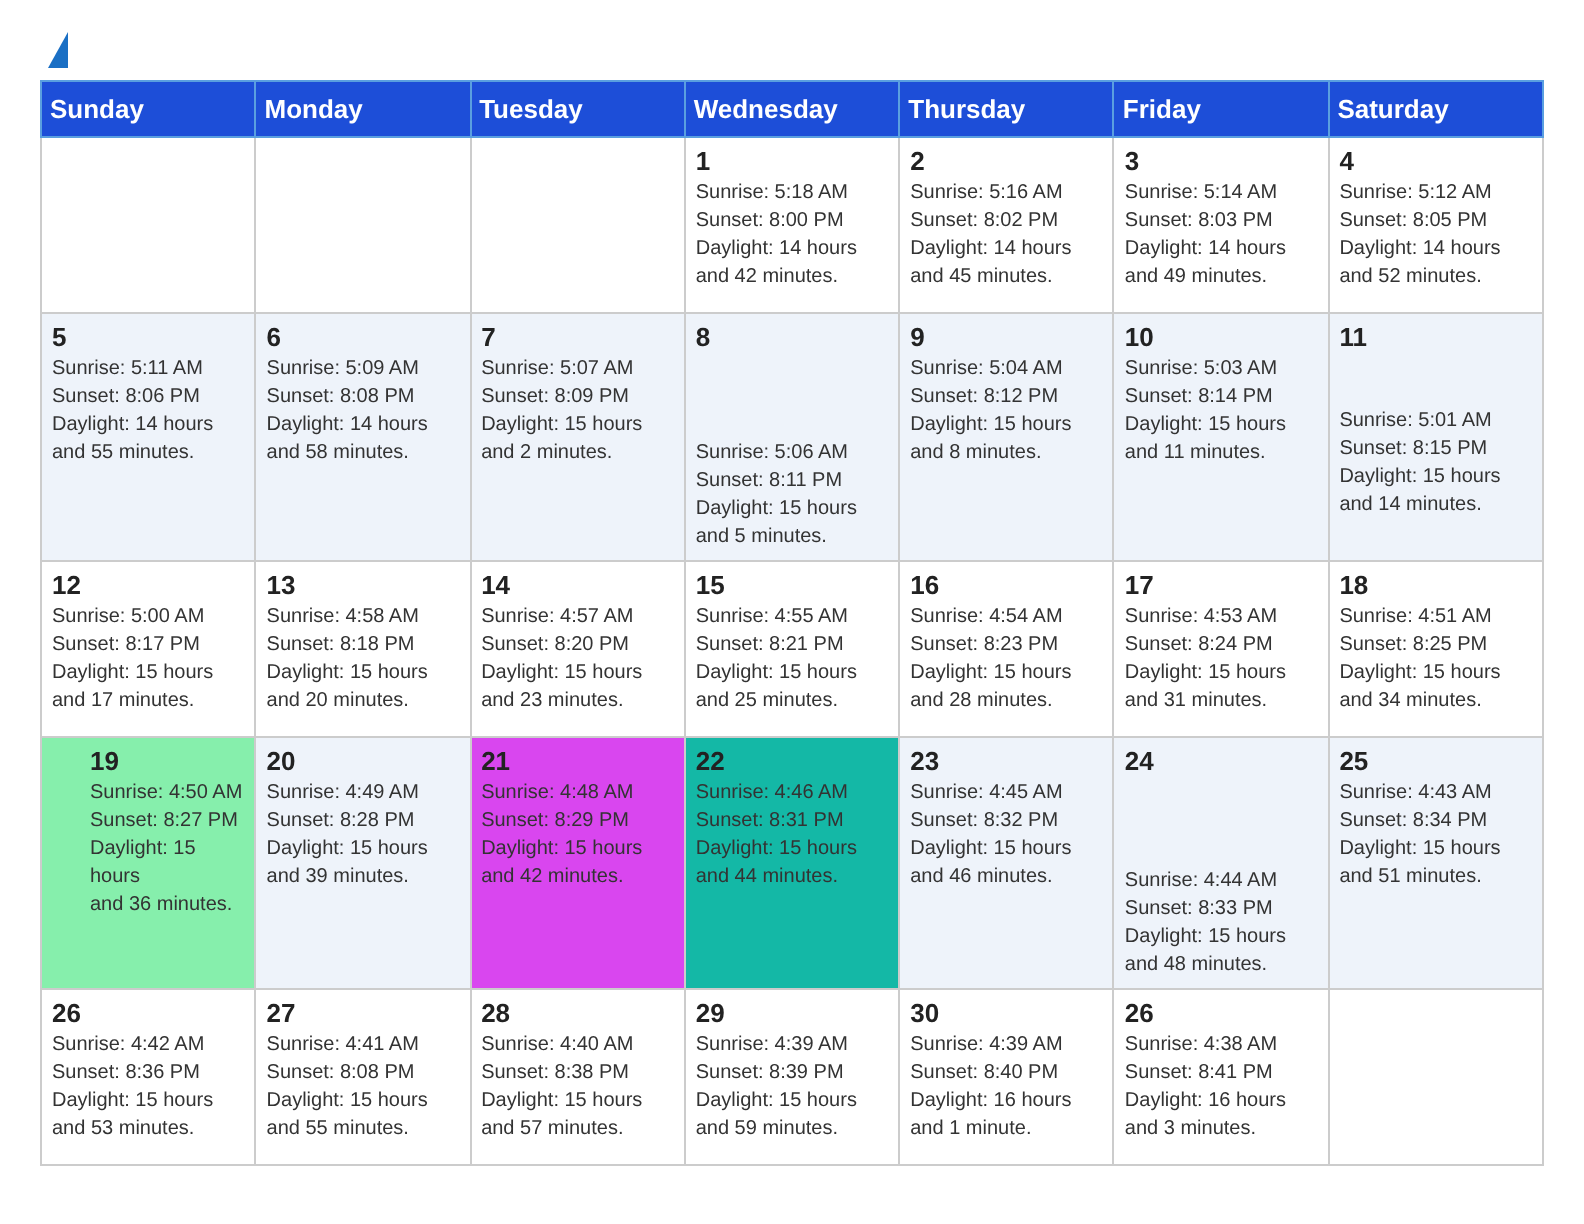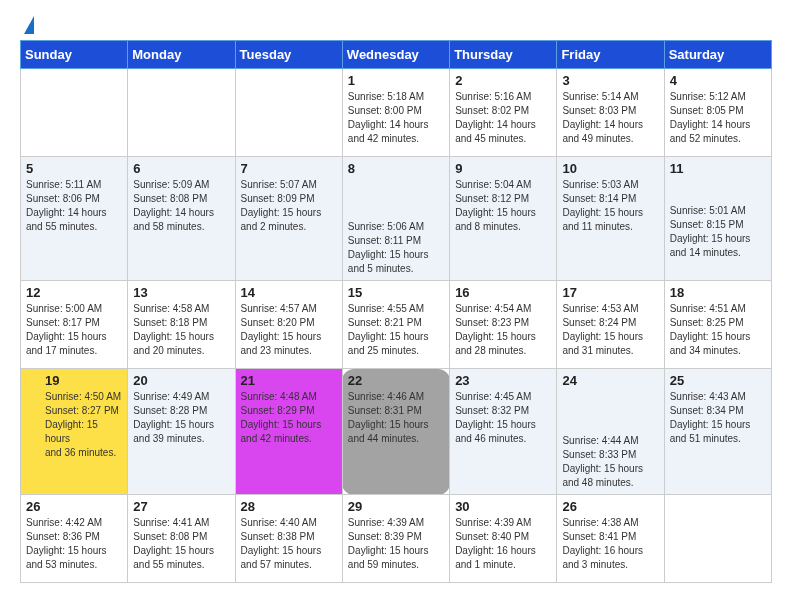--- a/index.html
+++ b/index.html
@@ -264,42 +264,42 @@
           </td>
           <td>
             <div class="day-number">18</div>
             <div class="day-info" style="white-space: pre-line;">Sunrise: 4:51 AM
 Sunset: 8:25 PM
 Daylight: 15 hours
 and 34 minutes.</div>
           </td>
         </tr>
         <tr>
-          <td style="background: #fde047; padding-left: 24px;">
+          <td style="background: #86efac; padding-left: 24px;">
             <div class="day-number">19</div>
             <div class="day-info" style="white-space: pre-line;">Sunrise: 4:50 AM
 Sunset: 8:27 PM
 Daylight: 15 hours
 and 36 minutes.</div>
           </td>
           <td style="background: rgb(238, 243, 250); margin-top: 42px;">
             <div class="day-number">20</div>
             <div class="day-info" style="white-space: pre-line;">Sunrise: 4:49 AM
 Sunset: 8:28 PM
 Daylight: 15 hours
 and 39 minutes.</div>
           </td>
           <td style="background: #d946ef;">
             <div class="day-number">21</div>
             <div class="day-info" style="white-space: pre-line;">Sunrise: 4:48 AM
 Sunset: 8:29 PM
 Daylight: 15 hours
 and 42 minutes.</div>
           </td>
-          <td style="background: #a3a3a3; border-radius: 12px;">
+          <td style="background: #14b8a6;">
             <div class="day-number">22</div>
             <div class="day-info" style="white-space: pre-line;">Sunrise: 4:46 AM
 Sunset: 8:31 PM
 Daylight: 15 hours
 and 44 minutes.</div>
           </td>
           <td style="background: rgb(238, 243, 250);">
             <div class="day-number">23</div>
             <div class="day-info" style="white-space: pre-line;">Sunrise: 4:45 AM
 Sunset: 8:32 PM

